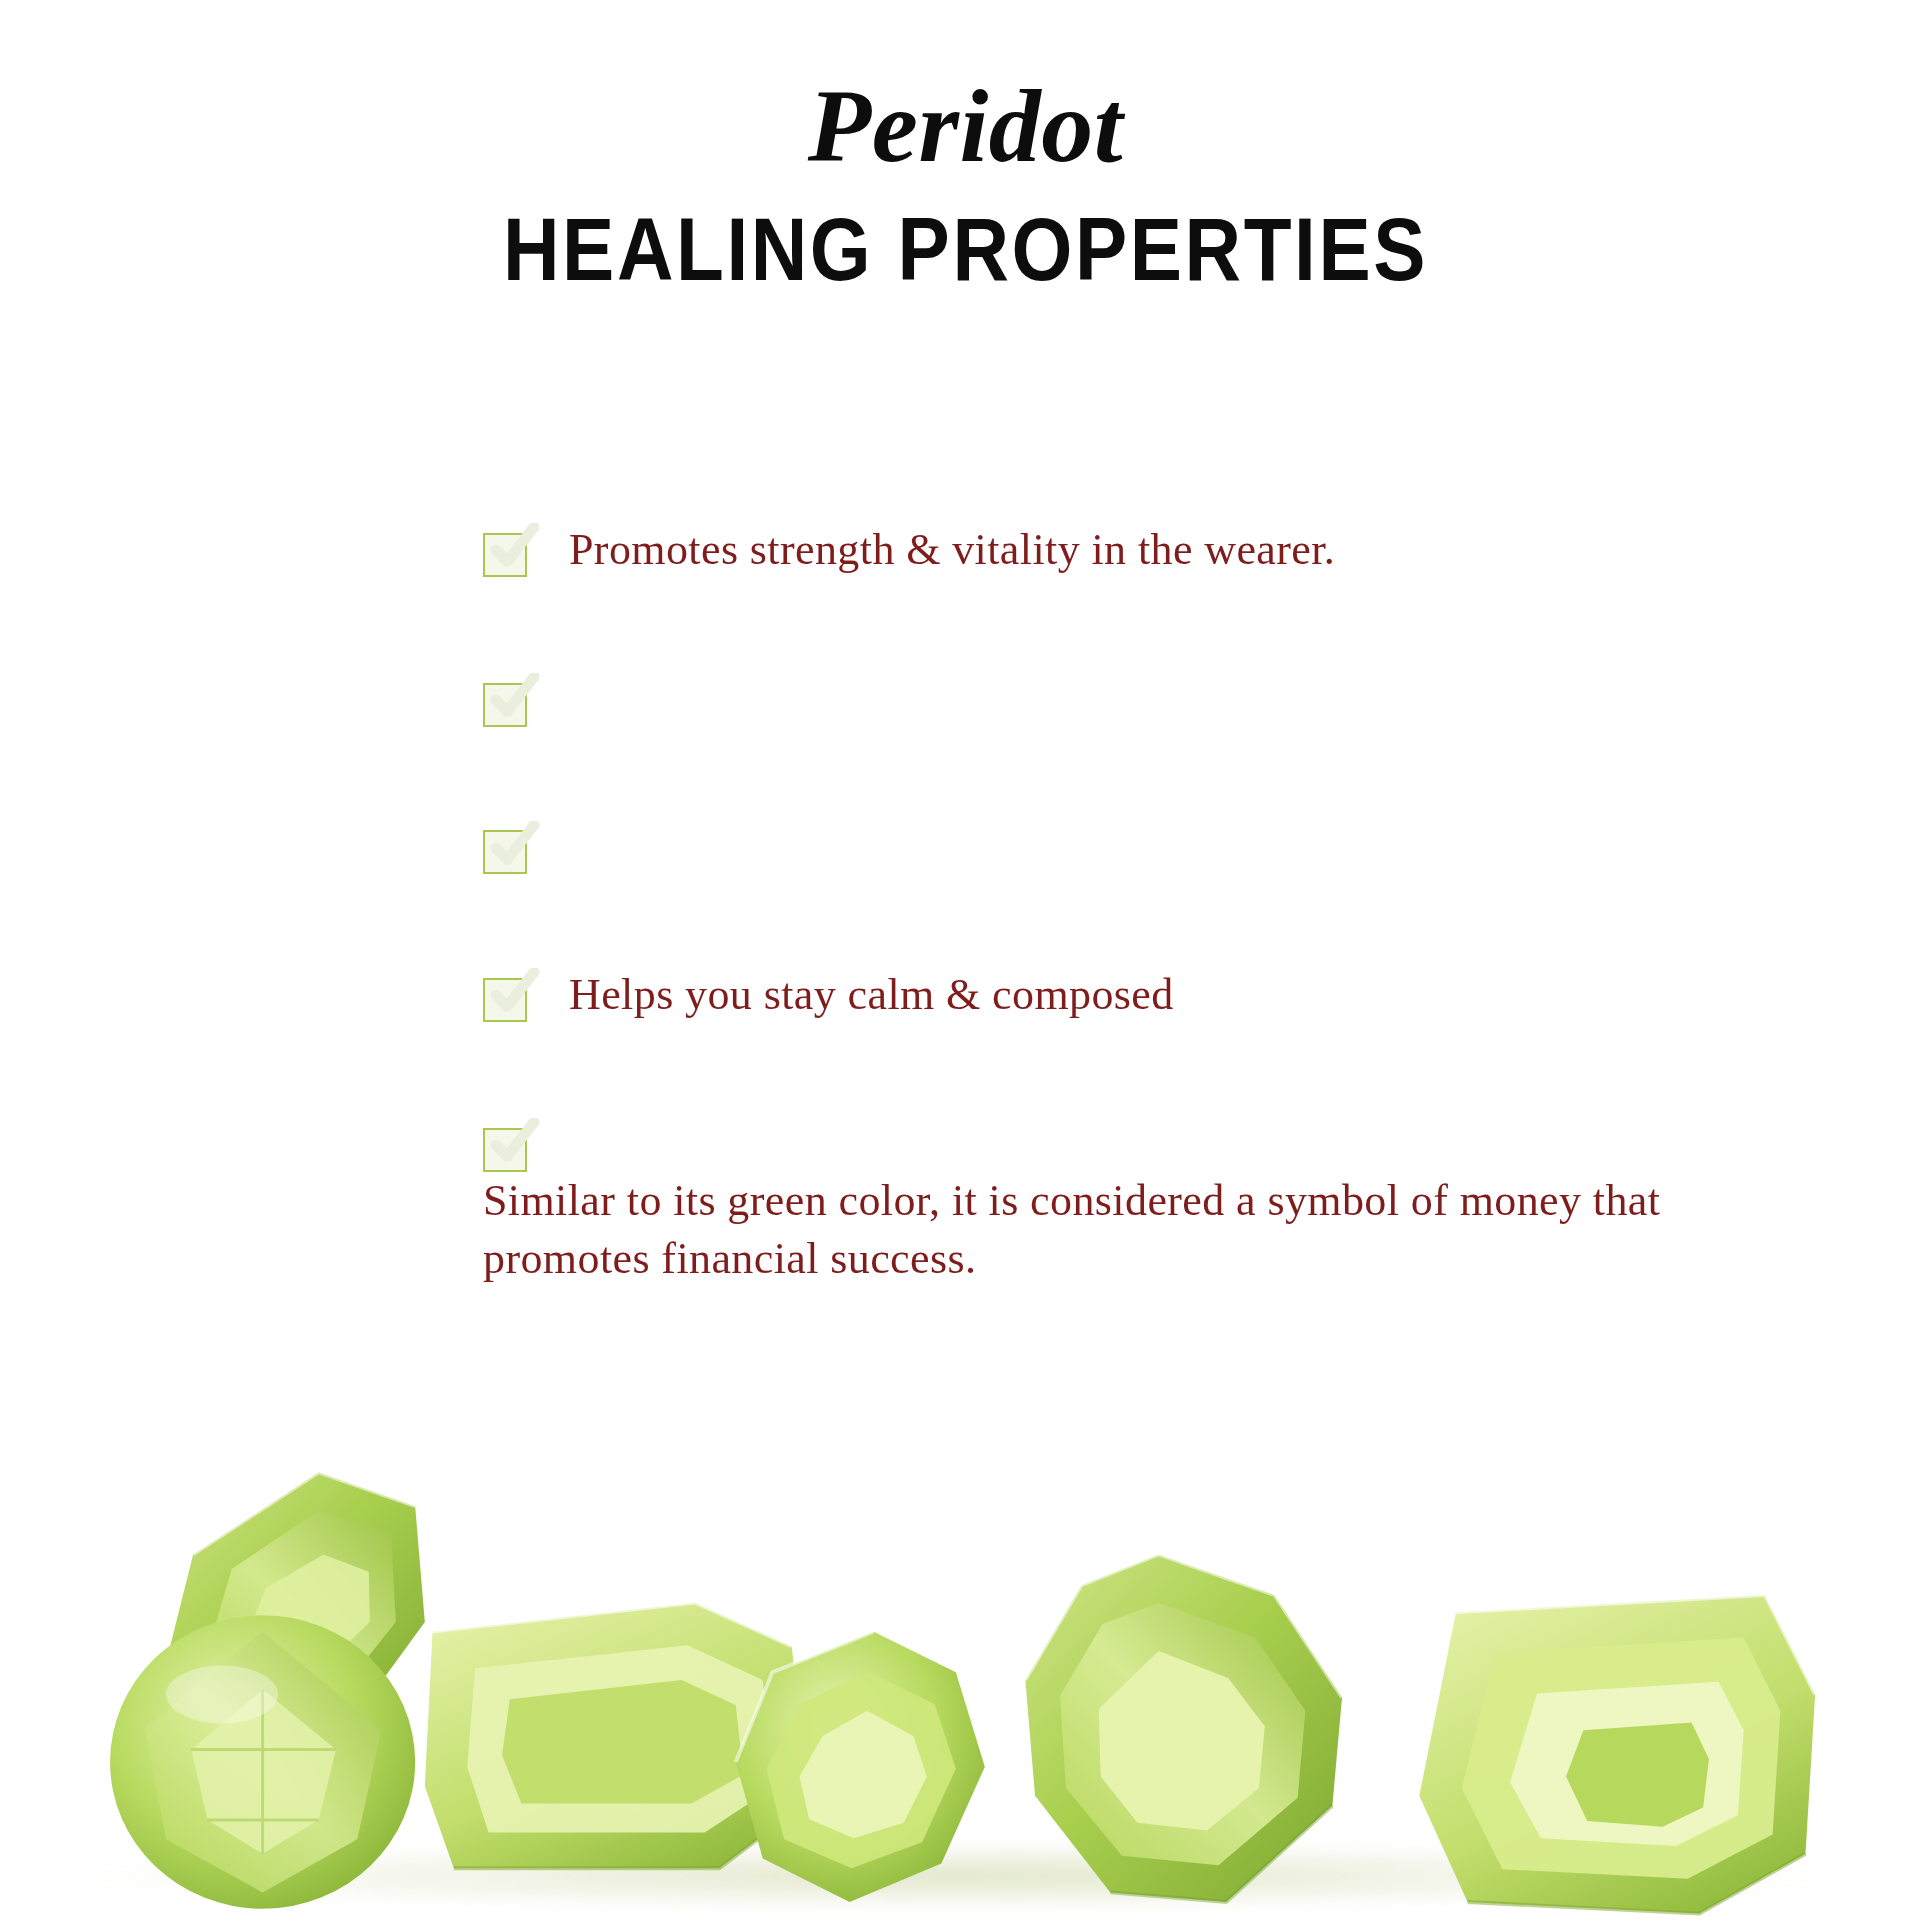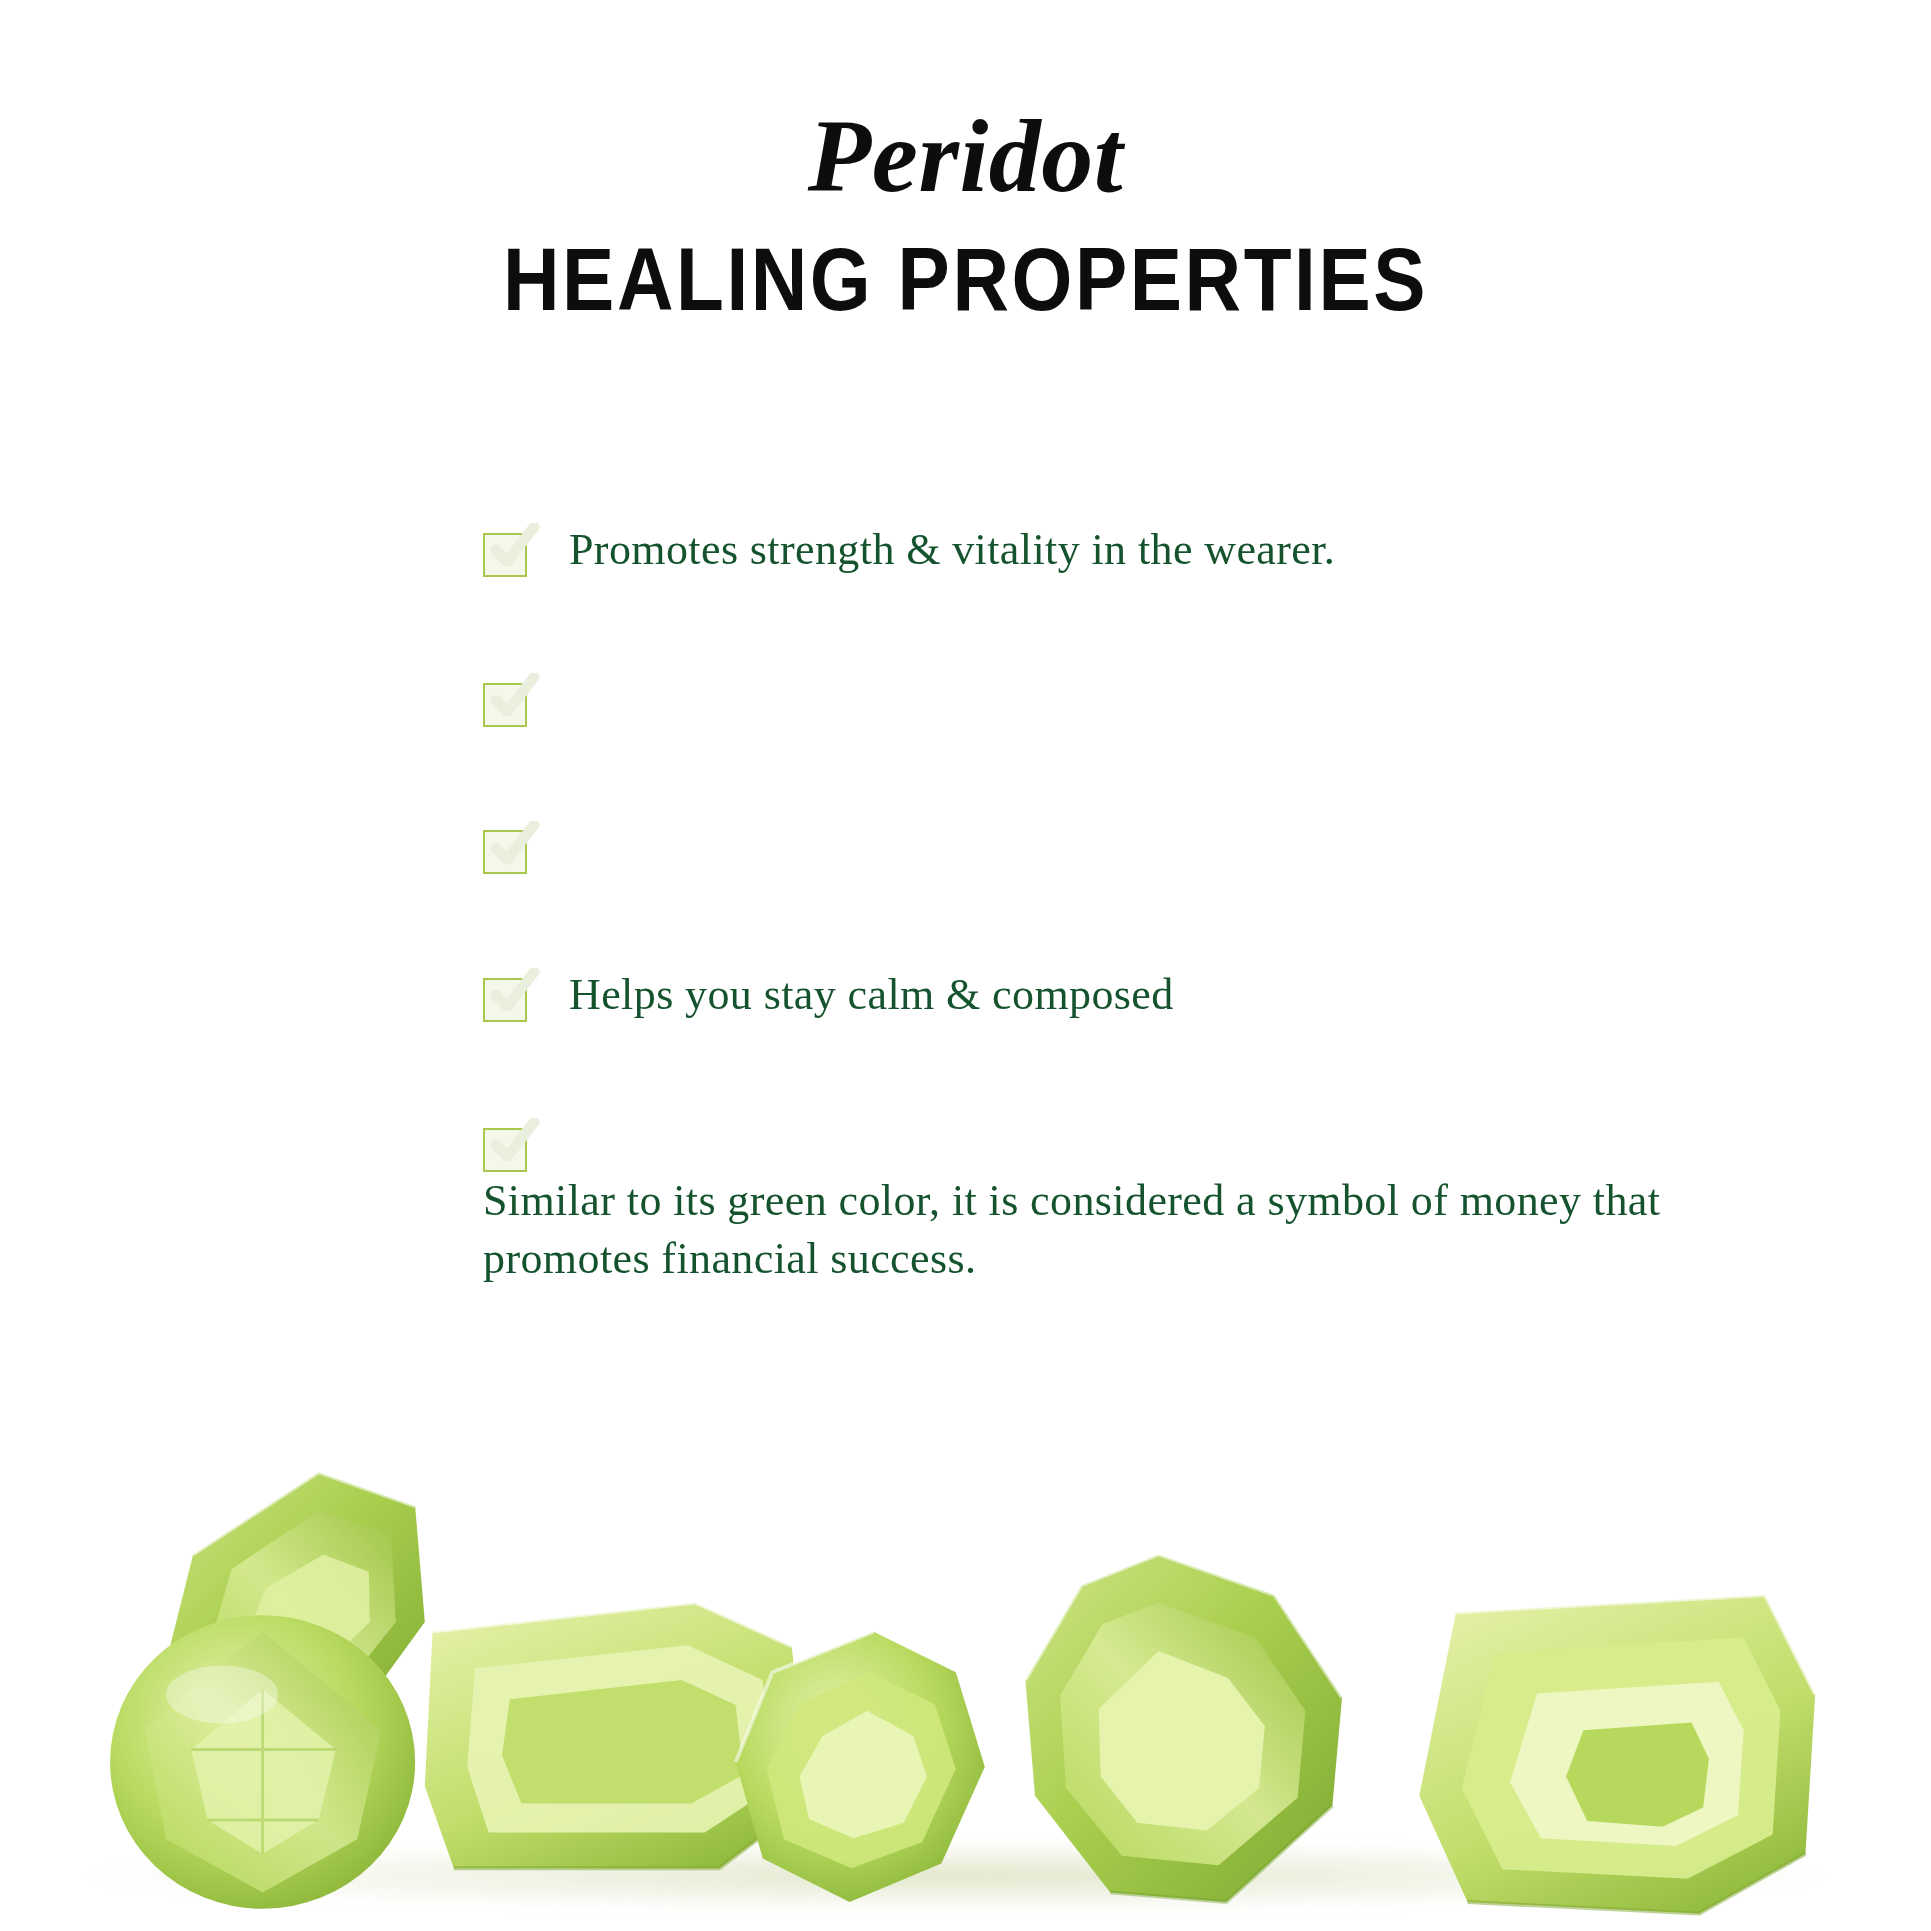--- a/index.html
+++ b/index.html
@@ -16,21 +16,21 @@
   }
   .page {
     position: relative;
     width: 1931px;
     height: 1931px;
     background: #ffffff;
   }
 
   
   .header {
-    padding-top: 104px;
+    padding-top: 74px;
     text-align: center;
   }
   .title-script {
     font-family: "Liberation Serif", serif;
     font-style: italic;
     font-weight: 700;
     font-size: 104px;
     line-height: 1.0;
     color: #0d0d0d;
     letter-spacing: 0.5px;
@@ -79,21 +79,21 @@
     position: absolute;
     left: 4.8px;
     top: -11.6px;
     width: 50px;
     height: 50px;
   }
   .item-text {
     font-family: "Liberation Serif", serif;
     font-size: 44px;
     line-height: 1.32;
-    color: #14532d;
+    color: #7f1d1d;
     letter-spacing: 0.4px;
   }
 
   
   .gems {
     position: absolute;
     left: 0;
     bottom: 0;
     width: 1931px;
     height: 618px;

